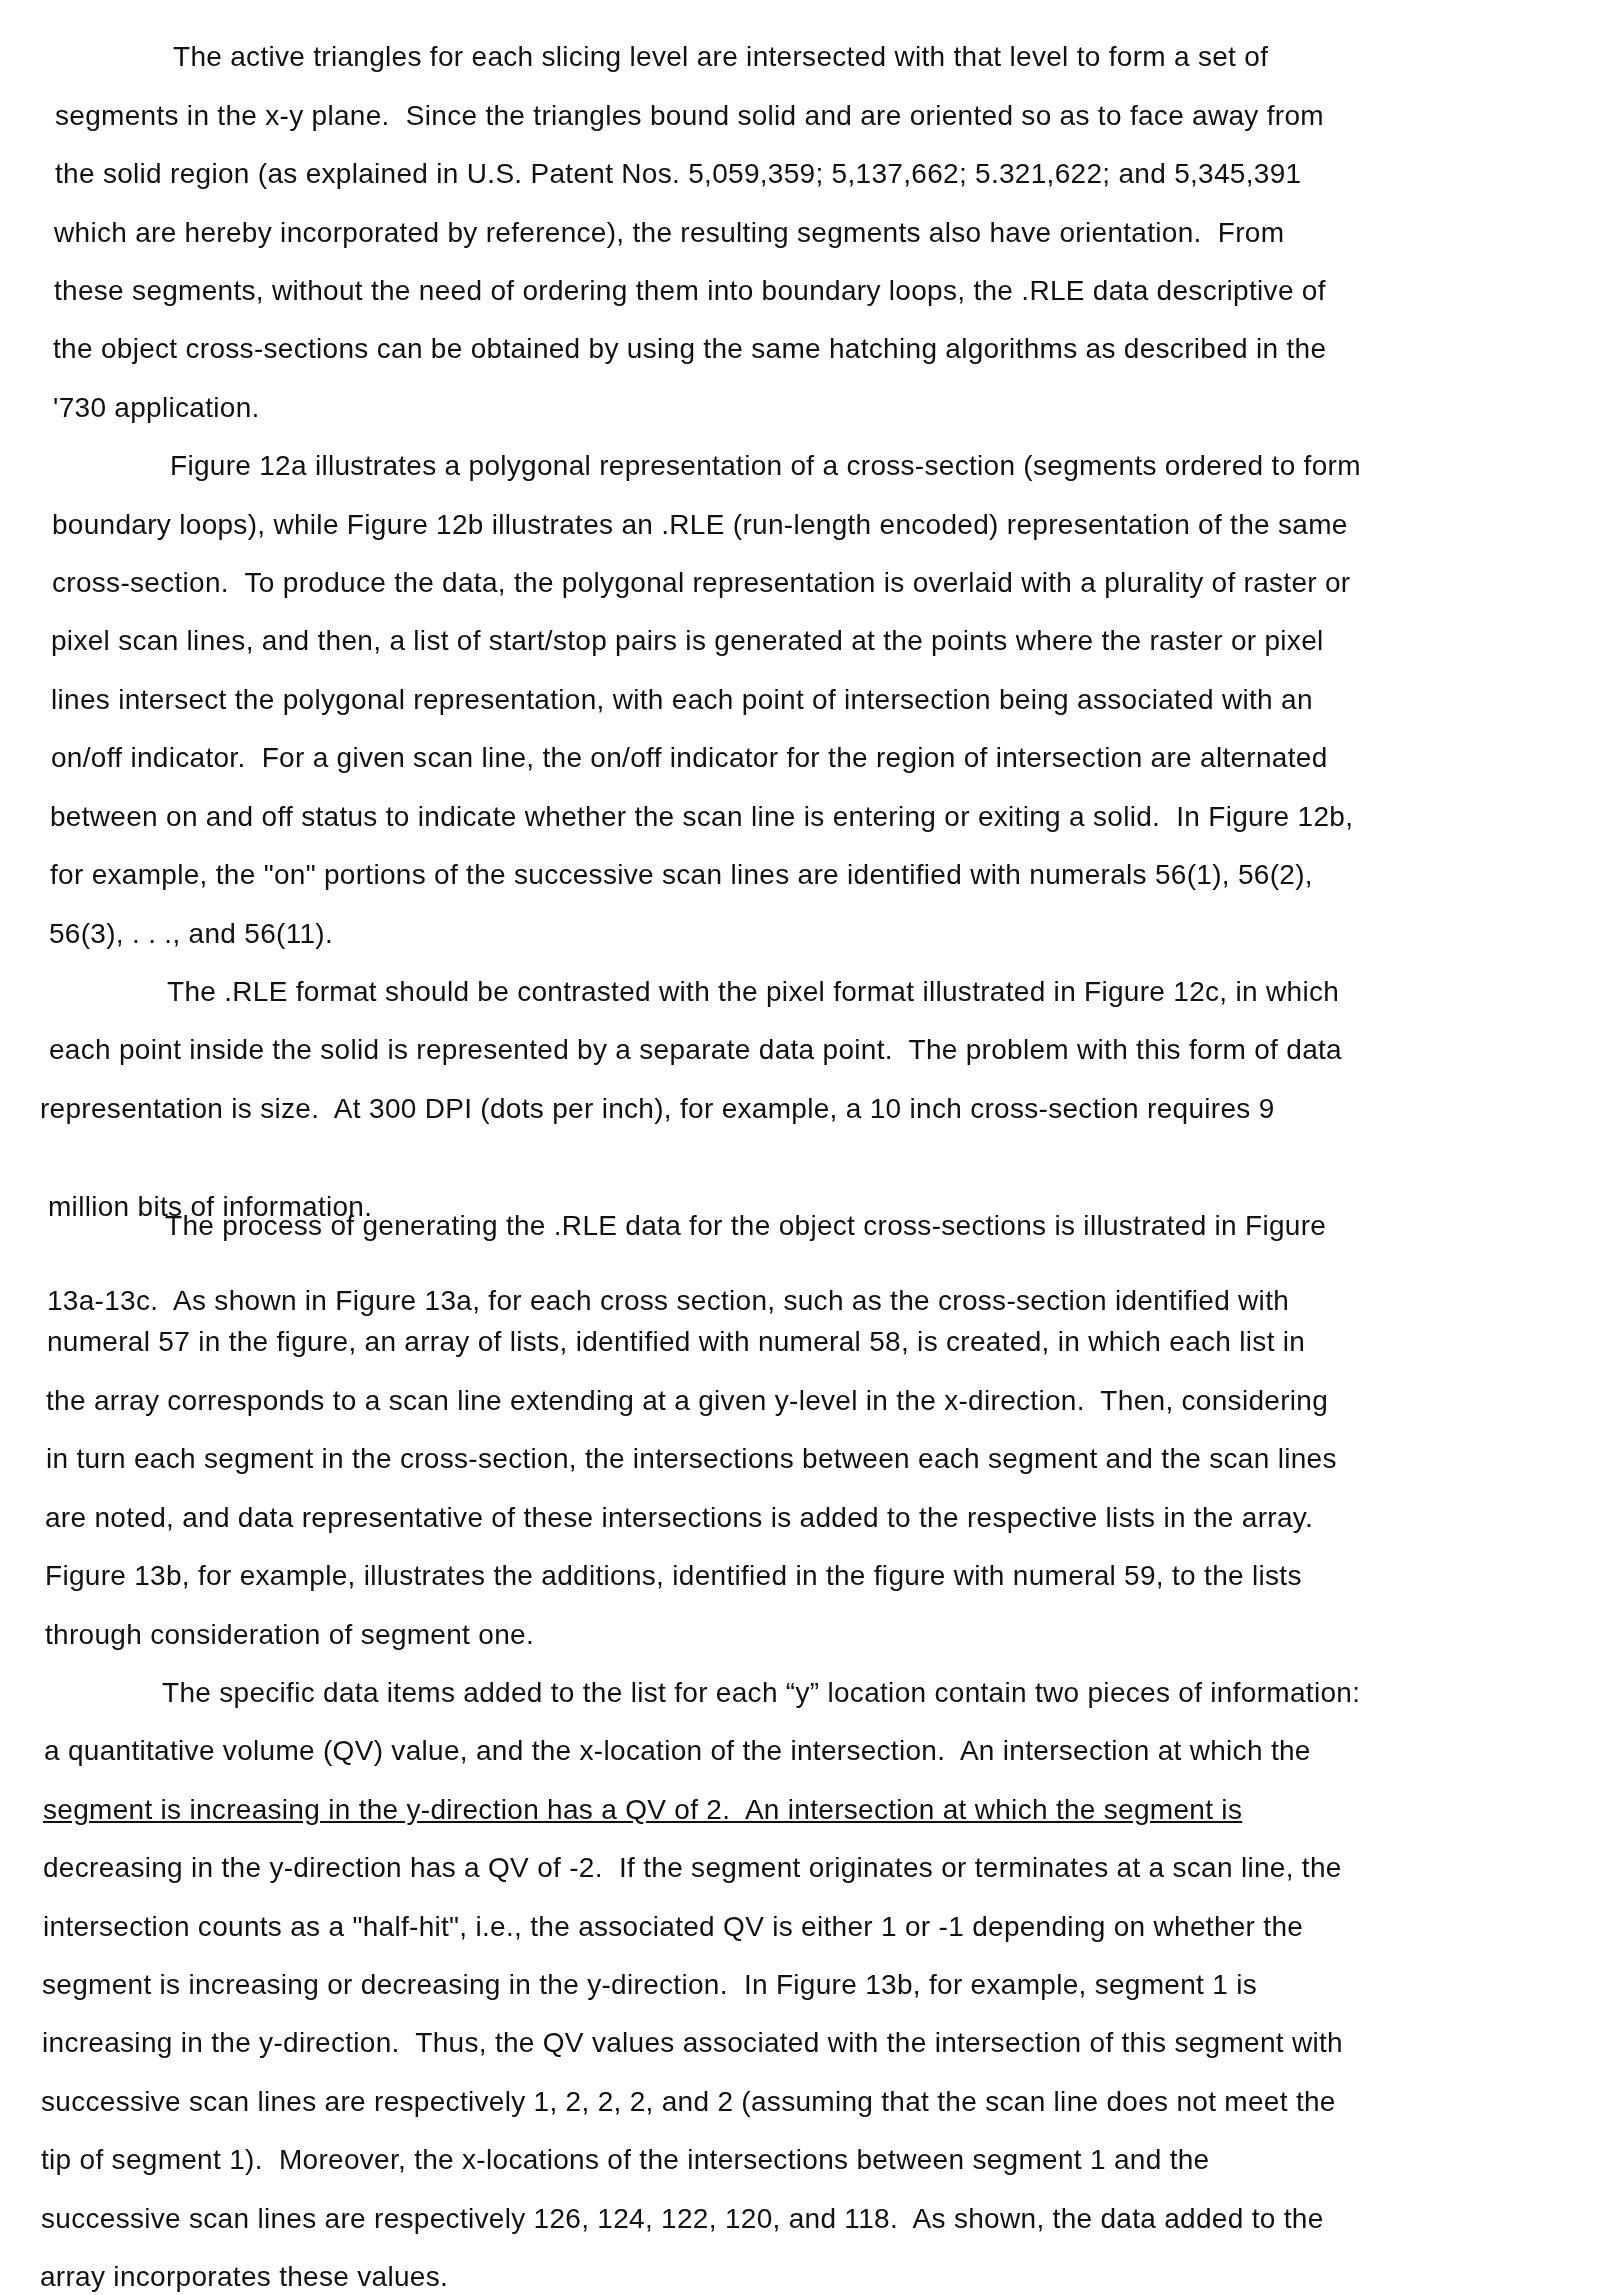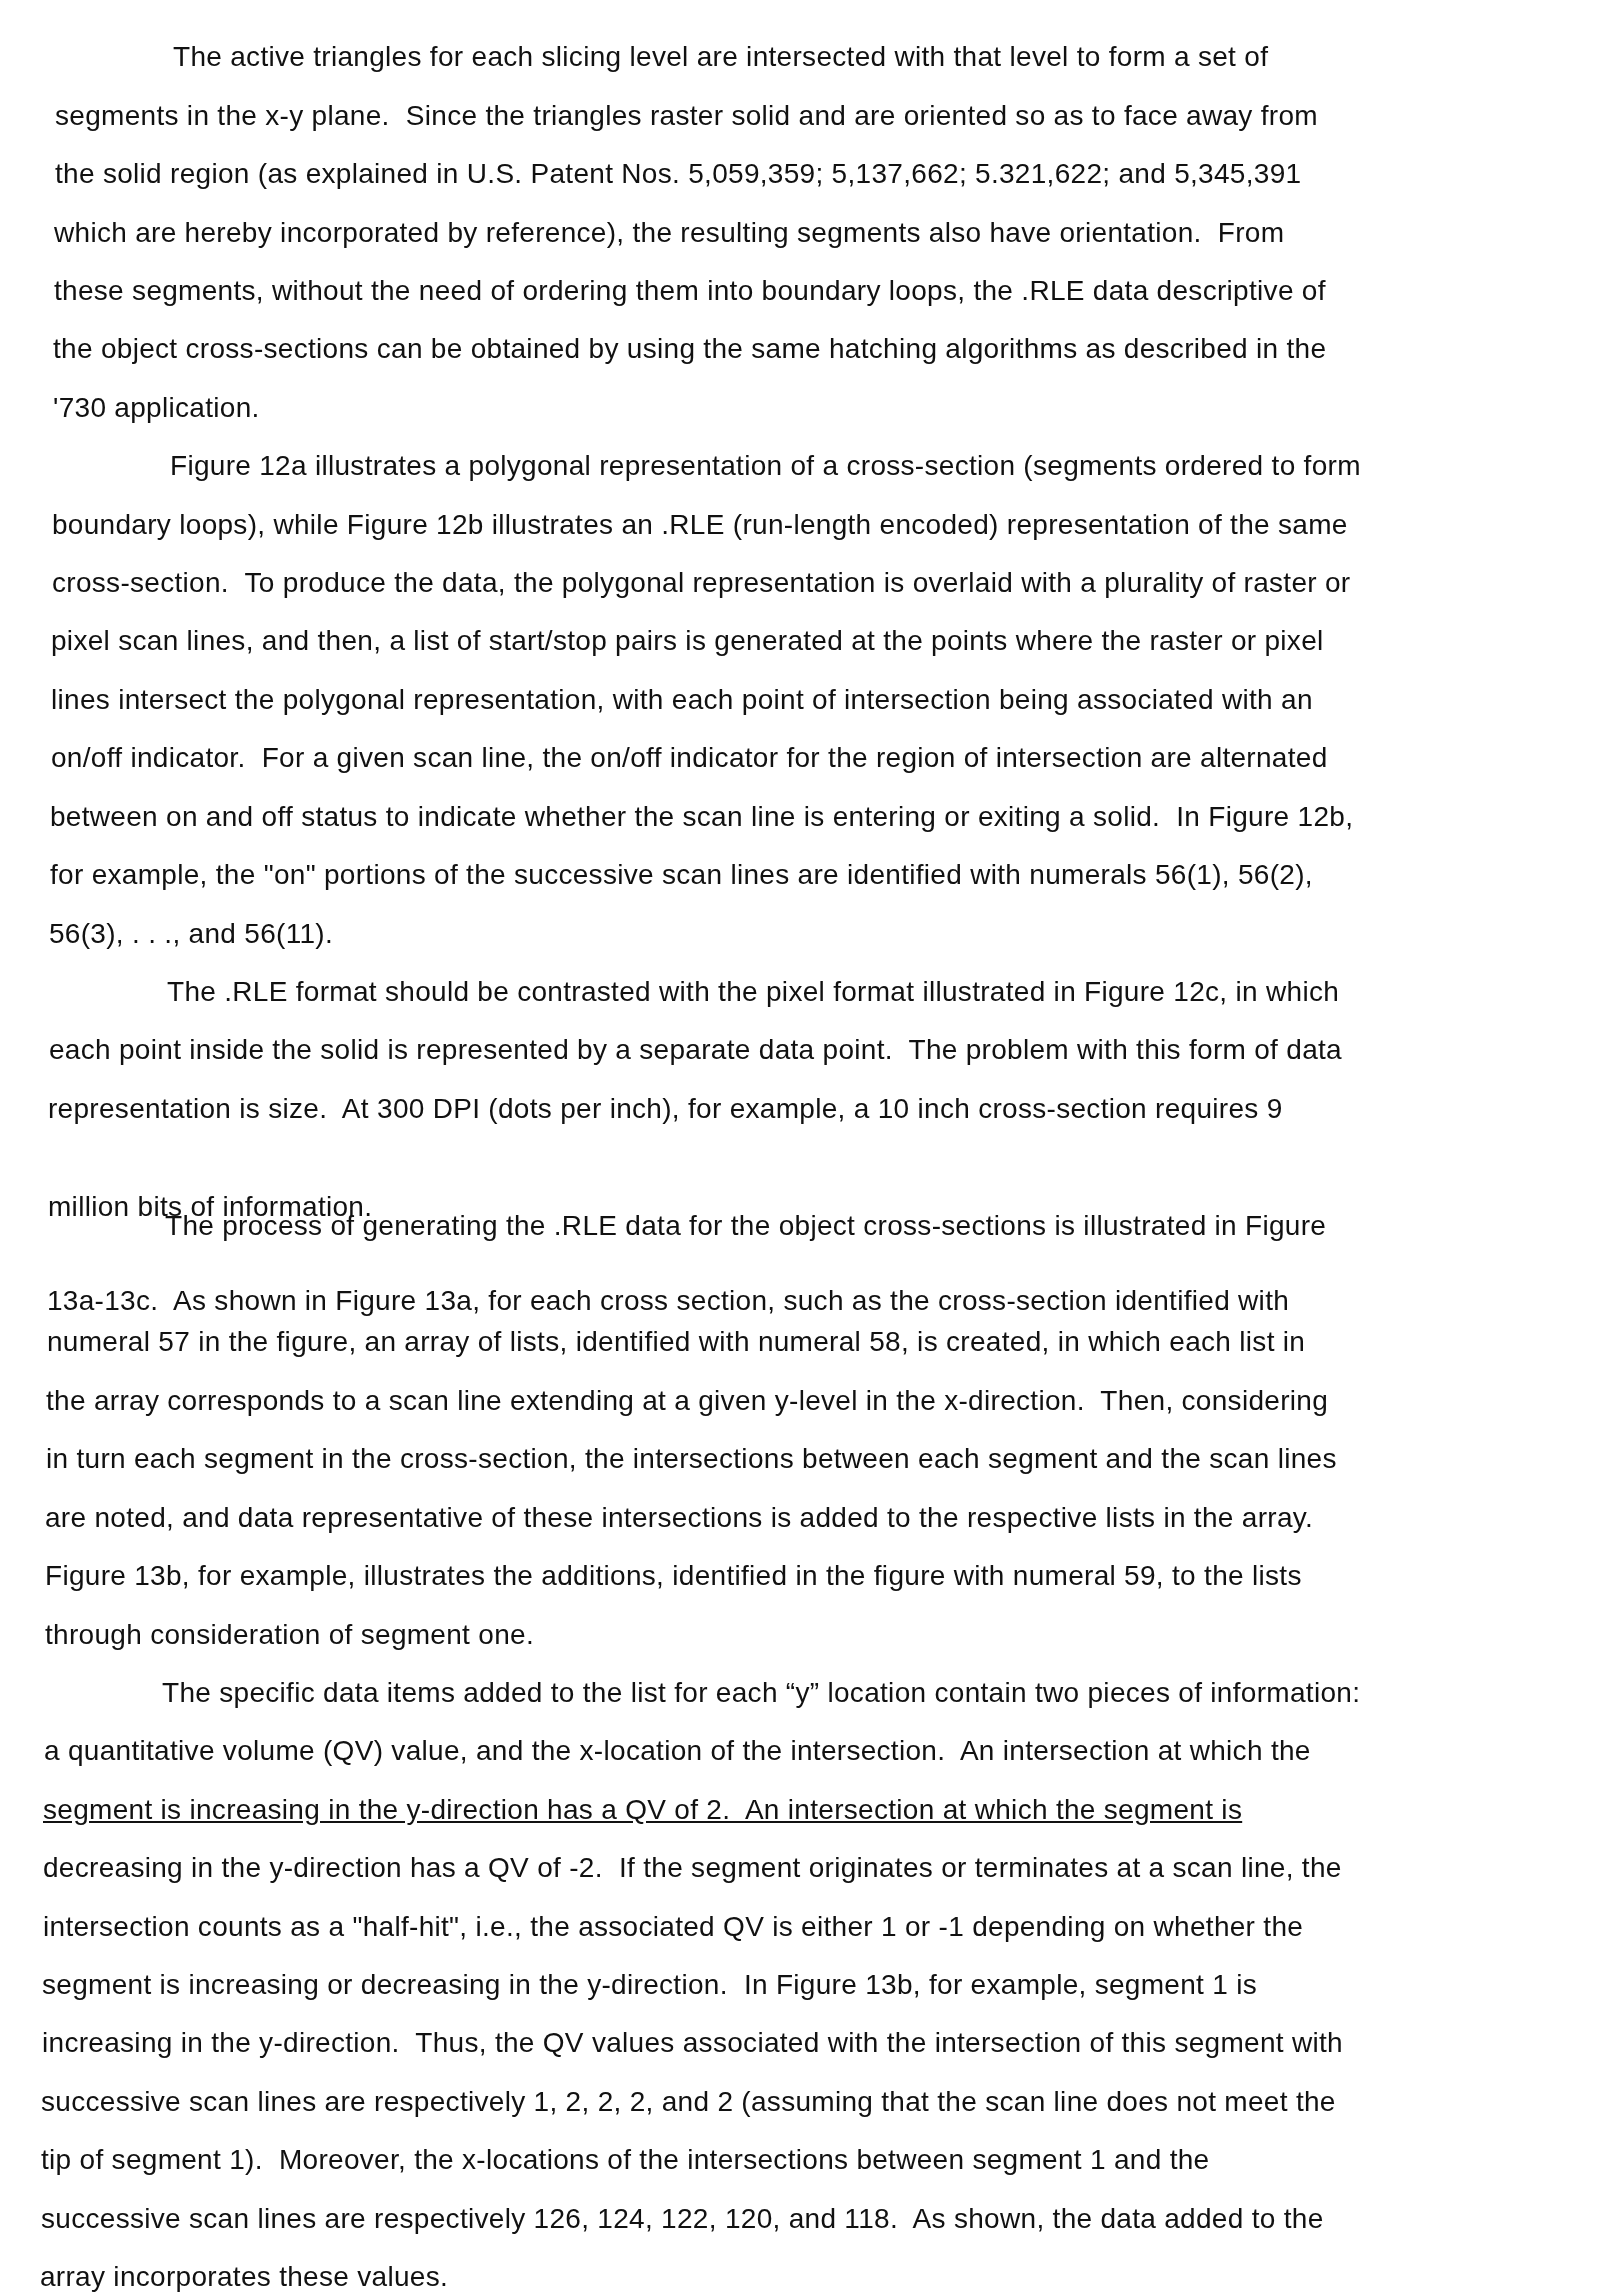--- a/index.html
+++ b/index.html
@@ -16,38 +16,38 @@
     white-space: pre;
     line-height: 34px;
     height: 34px;
   }
 </style>
 </head>
 <body>
 
 <div class="page" id="page">
     <div class="line" style="left: 173px; top: 40px;">The active triangles for each slicing level are intersected with that level to form a set of</div>
-    <div class="line" style="left: 55px; top: 99px;">segments in the x-y plane.  Since the triangles raster solid and are oriented so as to face away from</div>
+    <div class="line" style="left: 55px; top: 99px;">segments in the x-y plane.  Since the triangles bound solid and are oriented so as to face away from</div>
     <div class="line" style="left: 55px; top: 157px;">the solid region (as explained in U.S. Patent Nos. 5,059,359; 5,137,662; 5.321,622; and 5,345,391</div>
     <div class="line" style="left: 54px; top: 216px;">which are hereby incorporated by reference), the resulting segments also have orientation.  From</div>
     <div class="line" style="left: 54px; top: 274px;">these segments, without the need of ordering them into boundary loops, the .RLE data descriptive of</div>
     <div class="line" style="left: 53px; top: 332px;">the object cross-sections can be obtained by using the same hatching algorithms as described in the</div>
     <div class="line" style="left: 53px; top: 391px;">'730 application.</div>
     <div class="line" style="left: 170px; top: 449px;">Figure 12a illustrates a polygonal representation of a cross-section (segments ordered to form</div>
     <div class="line" style="left: 52px; top: 508px;">boundary loops), while Figure 12b illustrates an .RLE (run-length encoded) representation of the same</div>
     <div class="line" style="left: 52px; top: 566px;">cross-section.  To produce the data, the polygonal representation is overlaid with a plurality of raster or</div>
     <div class="line" style="left: 51px; top: 624px;">pixel scan lines, and then, a list of start/stop pairs is generated at the points where the raster or pixel</div>
     <div class="line" style="left: 51px; top: 683px;">lines intersect the polygonal representation, with each point of intersection being associated with an</div>
     <div class="line" style="left: 51px; top: 741px;">on/off indicator.  For a given scan line, the on/off indicator for the region of intersection are alternated</div>
     <div class="line" style="left: 50px; top: 800px;">between on and off status to indicate whether the scan line is entering or exiting a solid.  In Figure 12b,</div>
     <div class="line" style="left: 50px; top: 858px;">for example, the "on" portions of the successive scan lines are identified with numerals 56(1), 56(2),</div>
     <div class="line" style="left: 49px; top: 917px;">56(3), . . ., and 56(11).</div>
     <div class="line" style="left: 167px; top: 975px;">The .RLE format should be contrasted with the pixel format illustrated in Figure 12c, in which</div>
     <div class="line" style="left: 49px; top: 1033px;">each point inside the solid is represented by a separate data point.  The problem with this form of data</div>
-    <div class="line" style="left: 48px; top: 1092px;">representation is size.  At 300 DPI (dots per inch), for example, a 10 inch cross-section requires 9</div>
+    <div class="line" style="left: 40px; top: 1092px;">representation is size.  At 300 DPI (dots per inch), for example, a 10 inch cross-section requires 9</div>
     <div class="line" style="left: 48px; top: 1150px; margin-top: 40px;">million bits of information.</div>
     <div class="line" style="left: 165px; top: 1209px;">The process of generating the .RLE data for the object cross-sections is illustrated in Figure</div>
     <div class="line" style="left: 47px; top: 1267px; margin-top: 17px;">13a-13c.  As shown in Figure 13a, for each cross section, such as the cross-section identified with</div>
     <div class="line" style="left: 47px; top: 1325px;">numeral 57 in the figure, an array of lists, identified with numeral 58, is created, in which each list in</div>
     <div class="line" style="left: 46px; top: 1442px;">in turn each segment in the cross-section, the intersections between each segment and the scan lines</div>
     <div class="line" style="left: 46px; top: 1384px;">the array corresponds to a scan line extending at a given y-level in the x-direction.  Then, considering</div>
     <div class="line" style="left: 45px; top: 1501px;">are noted, and data representative of these intersections is added to the respective lists in the array.</div>
     <div class="line" style="left: 45px; top: 1559px;">Figure 13b, for example, illustrates the additions, identified in the figure with numeral 59, to the lists</div>
     <div class="line" style="left: 45px; top: 1618px;">through consideration of segment one.</div>
     <div class="line" style="left: 162px; top: 1676px;">The specific data items added to the list for each “y” location contain two pieces of information:</div>

